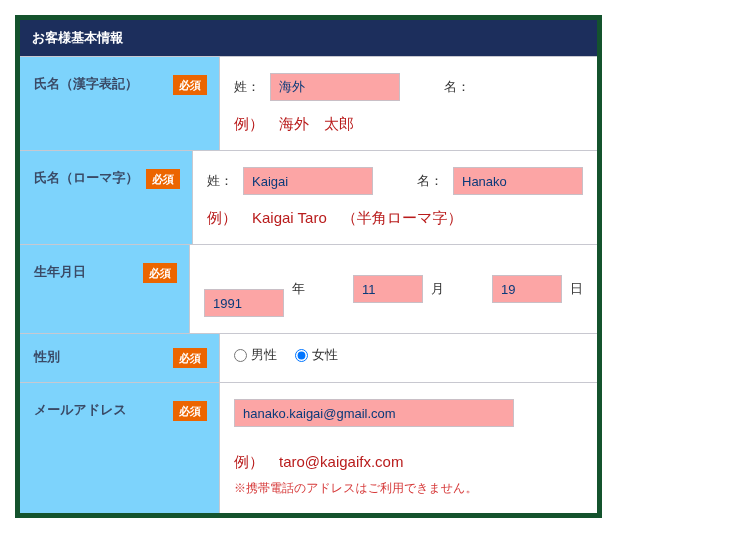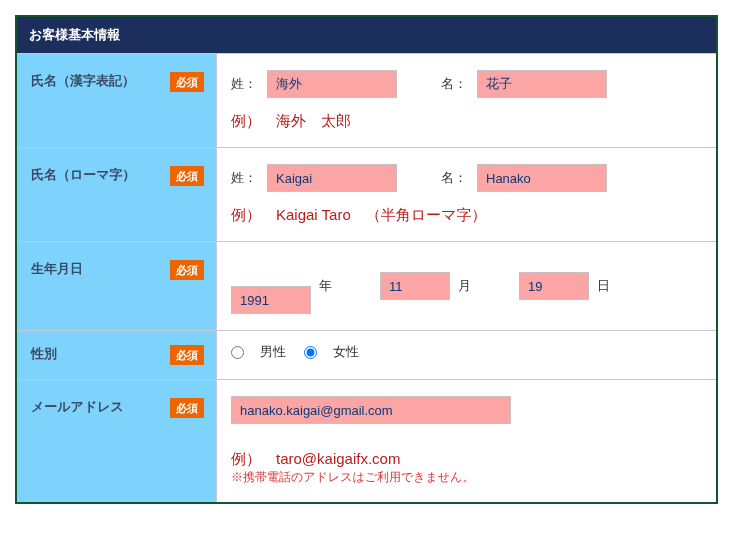--- a/index.html
+++ b/index.html
@@ -5,22 +5,22 @@
   * { box-sizing: border-box; }
   body {
     margin: 0;
     padding: 15px;
     font-family: "Meiryo", "Hiragino Kaku Gothic Pro", sans-serif;
     font-size: 13px;
     background: #fff;
     color: #333;
   }
   .panel {
-    width: 703px;
-    border: 2px solid #14532d;
+    width: 587px;
+    border: 5px solid #14532d;
   }
   .panel-header {
     background: #1c2e5c;
     color: #fff;
     font-weight: bold;
     padding: 9px 12px;
     font-size: 13px;
   }
   .row {
     display: flex;
@@ -73,24 +73,24 @@
   .spacer-date { width: 32px; display:inline-block; }
   .example {
     color: #b91c1c;
     font-size: 15px;
     margin-top: 14px;
   }
   .example.tight { margin-top: 26px; }
   .note-red {
     color: #d63939;
     font-size: 12px;
-    margin-top: 0;
+    margin-top: 8px;
   }
   .radio-group { display: flex; align-items: center; gap: 18px; }
-  .radio-option { display: flex; align-items: center; gap: 16px; }
+  .radio-option { display: flex; align-items: center; gap: 4px; }
   input[type="radio"] { margin: 0; }
 </style>
 </head>
 <body>
 
 <div class="panel">
 
   <div class="panel-header">
     <span>お客様基本情報</span>
   </div>
@@ -99,21 +99,20 @@
     <div class="label-cell">
       <span>氏名（漢字表記）</span>
       <span class="badge">必須</span>
     </div>
     <div class="field-cell">
       <div class="inline-group">
         <span class="sublabel">姓：</span>
         <input type="text" class="w-name" value="海外" style="">
         <span class="spacer-name"></span>
         <span class="sublabel">名：</span>
-        <input type="text" class="w-name" value="花子" style="">
       </div>
       <div class="example">例）　海外　太郎</div>
     </div>
   </div>
 
   <div class="row">
     <div class="label-cell">
       <span>氏名（ローマ字）</span>
       <span class="badge">必須</span>
     </div>

